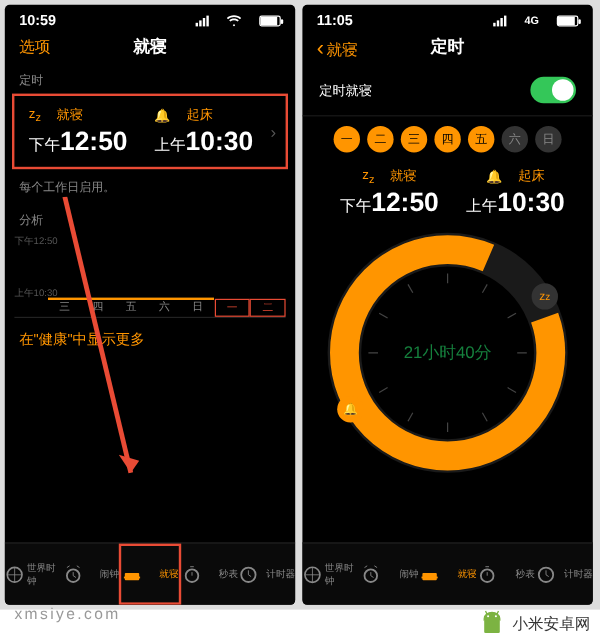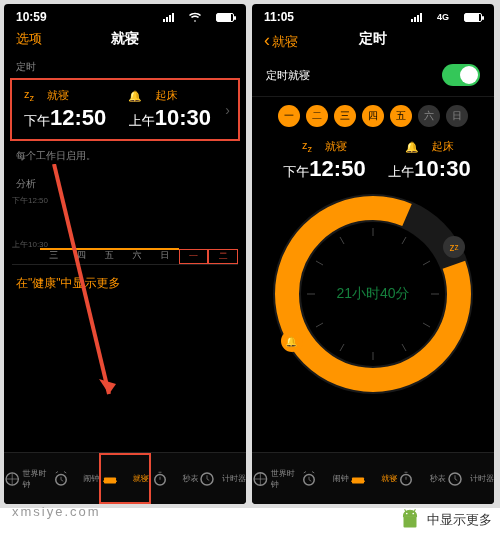--- a/index.html
+++ b/index.html
@@ -295,14 +295,14 @@
 <div class="xm">xmsiye.com</div>
 <div class="watermark">
   <span class="wm-logo">
     <svg viewBox="0 0 24 24">
         <path fill="#7cb342" d="M6 8c0-3 3-5 6-5s6 2 6 5v1H6z M8 4l-1-2M16 4l1-2" stroke="#7cb342"></path>
         <rect x="6" y="9" width="12" height="10" rx="1" fill="#7cb342"></rect>
         <circle cx="9" cy="6" r="0.8" fill="#fff"></circle>
         <circle cx="15" cy="6" r="0.8" fill="#fff"></circle>
       </svg>
   </span>
-  <span>中显示更多</span>
+  <span>小米安卓网</span>
 </div>
 
 </body></html>

